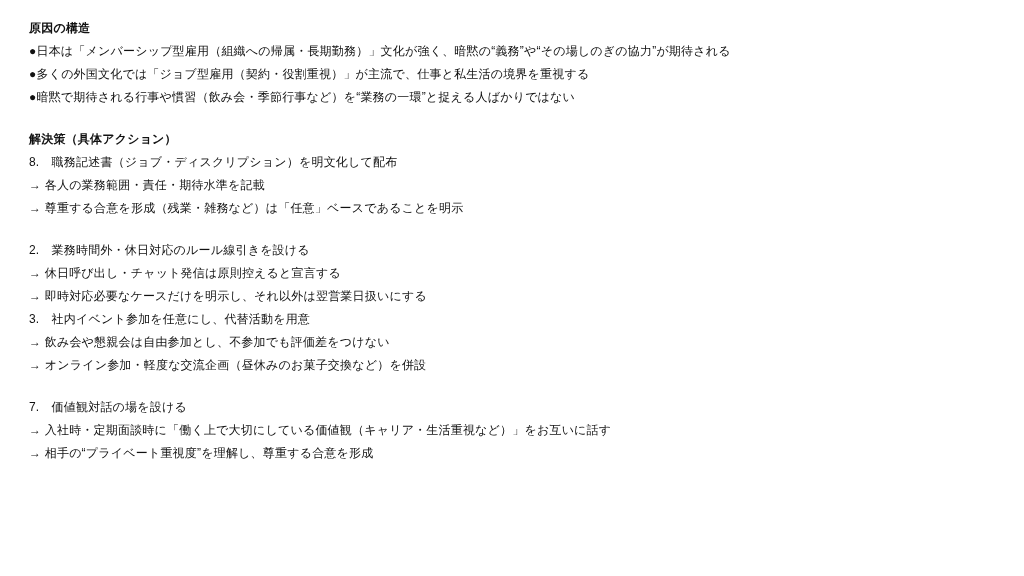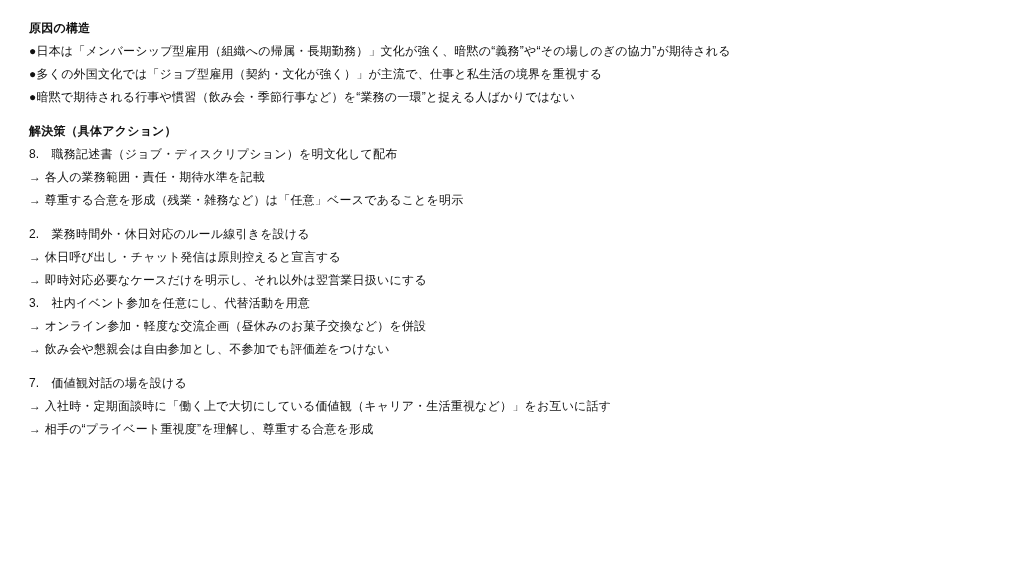--- a/index.html
+++ b/index.html
@@ -25,51 +25,51 @@
   }
   .heading {
     font-weight: bold;
   }
   .line {
     white-space: normal;
     word-break: break-all;
     overflow-wrap: anywhere;
   }
   .gap-top {
-    margin-top: 11px;
+    margin-top: 19px;
   }
 </style>
 </head>
 <body>
 
 <div class="doc">
 
   <div class="section">
     <div class="line heading">原因の構造</div>
     <div class="line">●日本は「メンバーシップ型雇用（組織への帰属・長期勤務）」文化が強く、暗黙の“義務”や“その場しのぎの協力”が期待される</div>
-    <div class="line">●多くの外国文化では「ジョブ型雇用（契約・文化が強く）」が主流で、仕事と私生活の境界を重視する</div>
+    <div class="line">●多くの外国文化では「ジョブ型雇用（契約・役割重視）」が主流で、仕事と私生活の境界を重視する</div>
     <div class="line">●暗黙で期待される行事や慣習（飲み会・季節行事など）を“業務の一環”と捉える人ばかりではない</div>
   </div>
 
   <div class="section gap-top">
     <div class="line heading">解決策（具体アクション）</div>
 
     <div class="group">
       <div class="line">8.　職務記述書（ジョブ・ディスクリプション）を明文化して配布</div>
       <div class="line">→ 各人の業務範囲・責任・期待水準を記載</div>
       <div class="line">→ 尊重する合意を形成（残業・雑務など）は「任意」ベースであることを明示</div>
     </div>
 
     <div class="group gap-top">
       <div class="line">2.　業務時間外・休日対応のルール線引きを設ける</div>
       <div class="line">→ 休日呼び出し・チャット発信は原則控えると宣言する</div>
       <div class="line">→ 即時対応必要なケースだけを明示し、それ以外は翌営業日扱いにする</div>
       <div class="line">3.　社内イベント参加を任意にし、代替活動を用意</div>
+      <div class="line">→ 飲み会や懇親会は自由参加とし、不参加でも評価差をつけない</div>
       <div class="line">→ オンライン参加・軽度な交流企画（昼休みのお菓子交換など）を併設</div>
-      <div class="line">→ 飲み会や懇親会は自由参加とし、不参加でも評価差をつけない</div>
     </div>
 
     <div class="group gap-top">
       <div class="line">7.　価値観対話の場を設ける</div>
       <div class="line">→ 入社時・定期面談時に「働く上で大切にしている価値観（キャリア・生活重視など）」をお互いに話す</div>
       <div class="line">→ 相手の“プライベート重視度”を理解し、尊重する合意を形成</div>
     </div>
   </div>
 
 </div>

